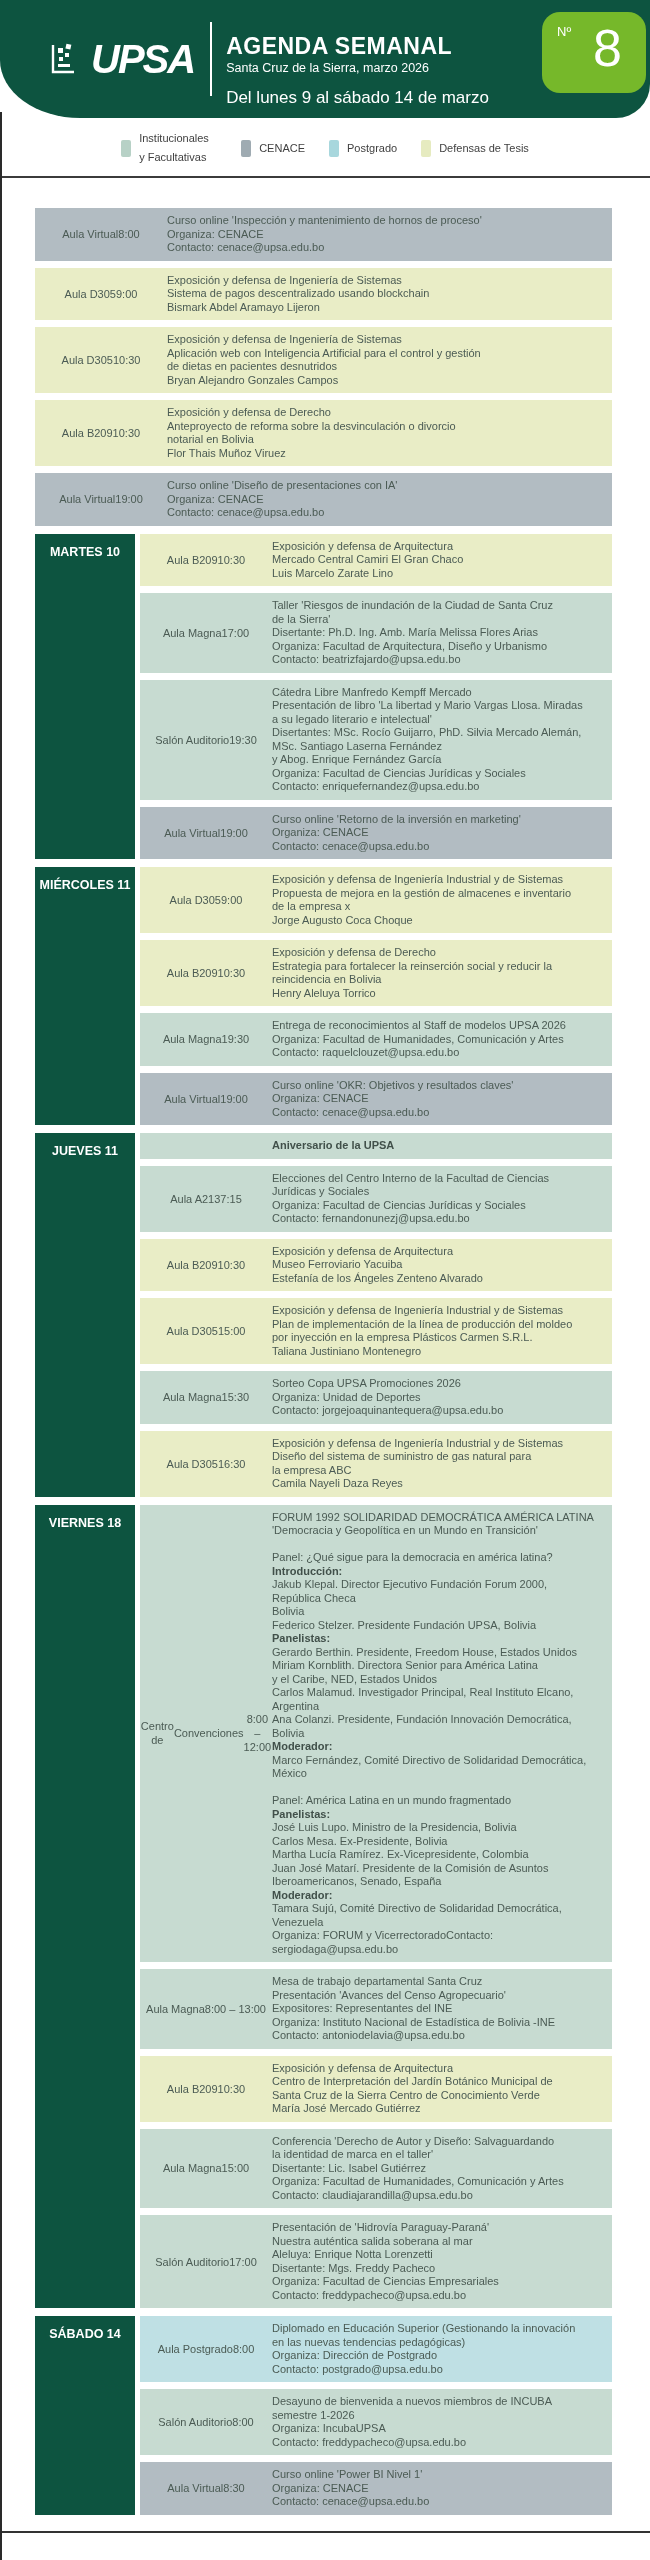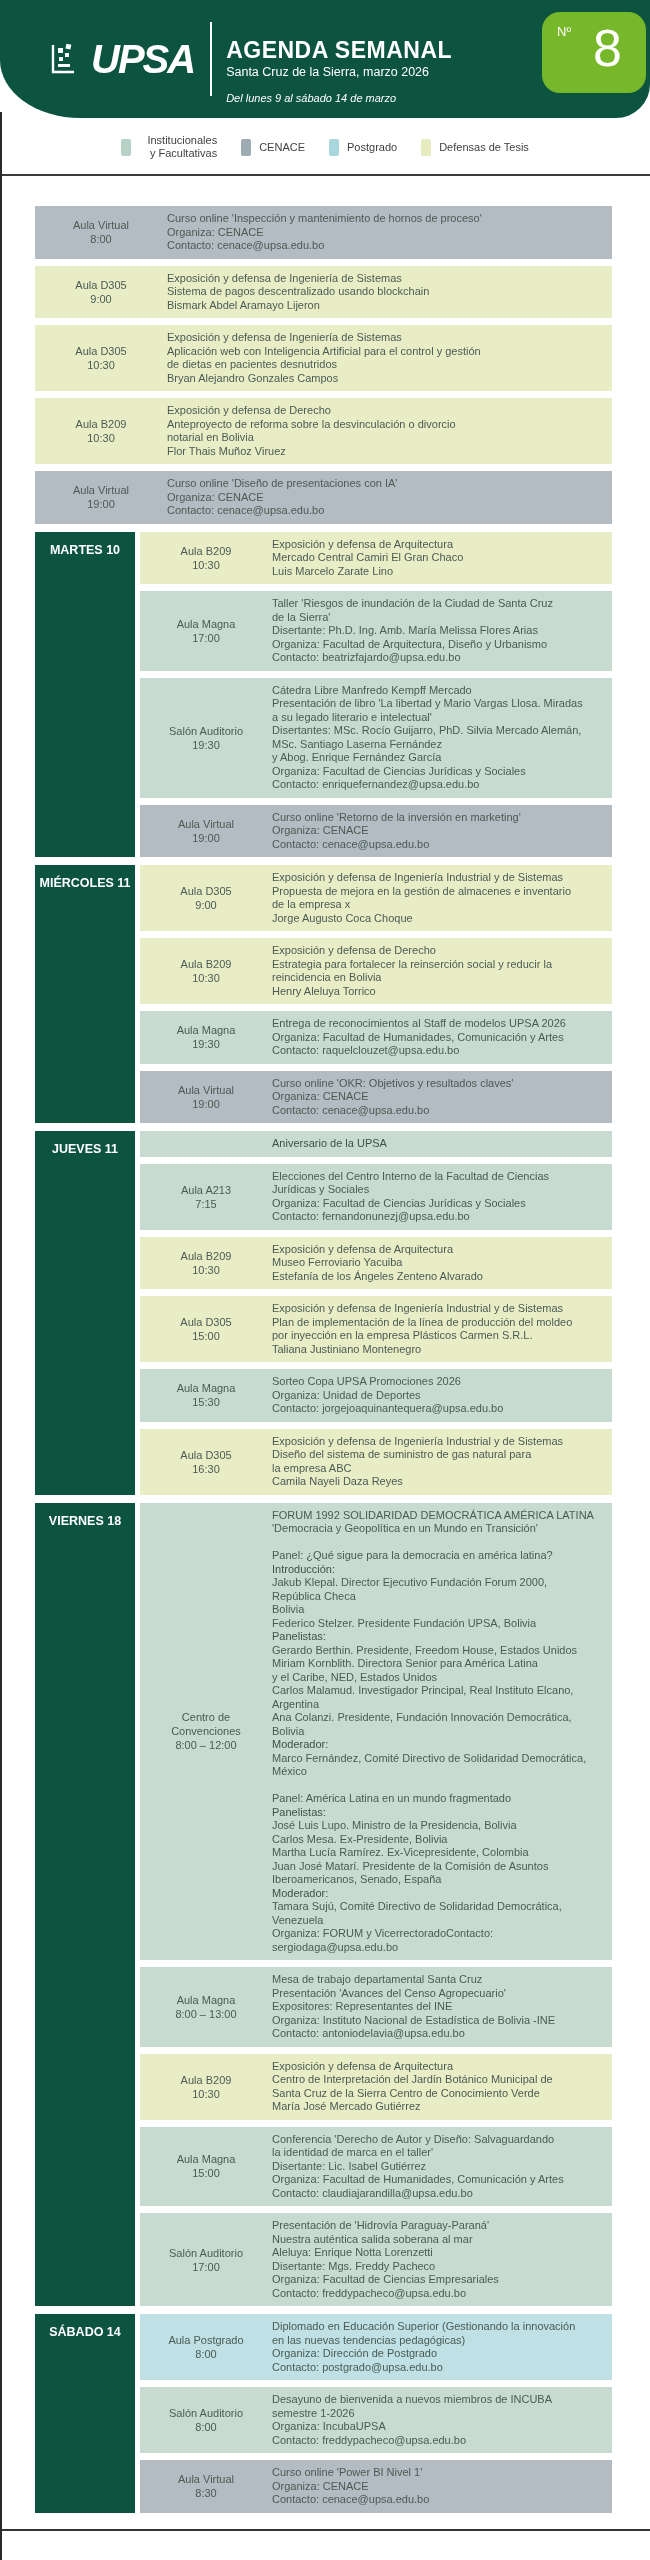--- a/index.html
+++ b/index.html
@@ -26,64 +26,64 @@
   }
   .logo-wrap{display:flex;gap:7px;margin-left:50px;}
   .logo-text{
     color:#fff;font-size:40px;font-weight:bold;font-style:italic;
     letter-spacing:-2px;line-height:1;
   }
   .v-sep{width:2px;height:74px;background:#fff;margin:0 14px 0 16px;flex-shrink:0;}
   .title-block{color:#fff;}
   .main-title{font-size:23px;font-weight:bold;letter-spacing:.5px;line-height:1.05;margin-top:24px;}
   .sub-title{font-size:12.5px;margin-top:3px;}
-  .date-range{font-size:11px;margin-top:13px;font-style:italic;}
+  .date-range{font-size:17px;margin-top:13px;}
   .issue-badge{
     position:absolute;right:4px;top:12px;
     width:104px;height:81px;
     background:var(--badge,#76b82a);
     border-radius:18px;
     color:#fff;
   }
   .issue-label{position:absolute;left:15px;top:12px;font-size:13px;}
   .issue-number{position:absolute;right:24px;top:6px;font-size:52px;font-weight:normal;}
 
   
   .legend{
     margin-top:11px;
     display:flex;justify-content:center;align-items:center;gap:24px;
     min-height:36px;
     font-size:11px;color:#3f3f3f;
   }
   .legend-item{display:flex;align-items:center;gap:8px;}
   .legend-swatch{width:10px;height:17px;border-radius:2px;flex-shrink:0;}
-  .legend-item:first-child .legend-label{width:78px;line-height:13px;text-align:right;}
+  .legend-item:first-child .legend-label{width:78px;line-height:19px;}
   .top-rule{border-top:2px solid #3b3b3b;margin-top:9px;}
 
   
   .schedule{margin:30px 38px 0 35px;display:flex;flex-direction:column;gap:8px;}
   .day-section{display:flex;gap:5px;}
   .day-band{
     width:100px;flex-shrink:0;
     background:var(--green,#0d5440);
     color:#fff;text-align:center;
     font-weight:bold;font-size:12.5px;
     padding-top:11px;
   }
   .day-rows{flex:1;display:flex;flex-direction:column;gap:7px;}
   .event-row{display:flex;}
   .room-cell{
     width:132px;flex-shrink:0;
-    display:flex;flex-direction:column;justify-content:center;align-items:center;
+    display:flex;flex-direction:row;justify-content:center;align-items:center;
     text-align:center;font-size:11px;line-height:14px;
     padding:4px 4px;box-sizing:border-box;
   }
   .text-cell{flex:1;padding:6px 12px 6px 0;font-size:11px;line-height:13.5px;}
   .line{min-height:13.5px;}
-  .line.b{font-weight:normal;color:#41504a;}
+  .line.b{font-weight:bold;color:#41504a;}
   .institucional{background:var(--row-inst,#c7dbd1);}
   .cenace{background:var(--row-cenace,#b2bcc2);}
   .postgrado{background:var(--row-post,#bfe0e4);}
   .defensa{background:var(--row-def,#e9edc6);}
 
   
   .footer-rule{border-top:2px solid #333;margin-top:16px;}
 </style>
 </head>
 <body>

